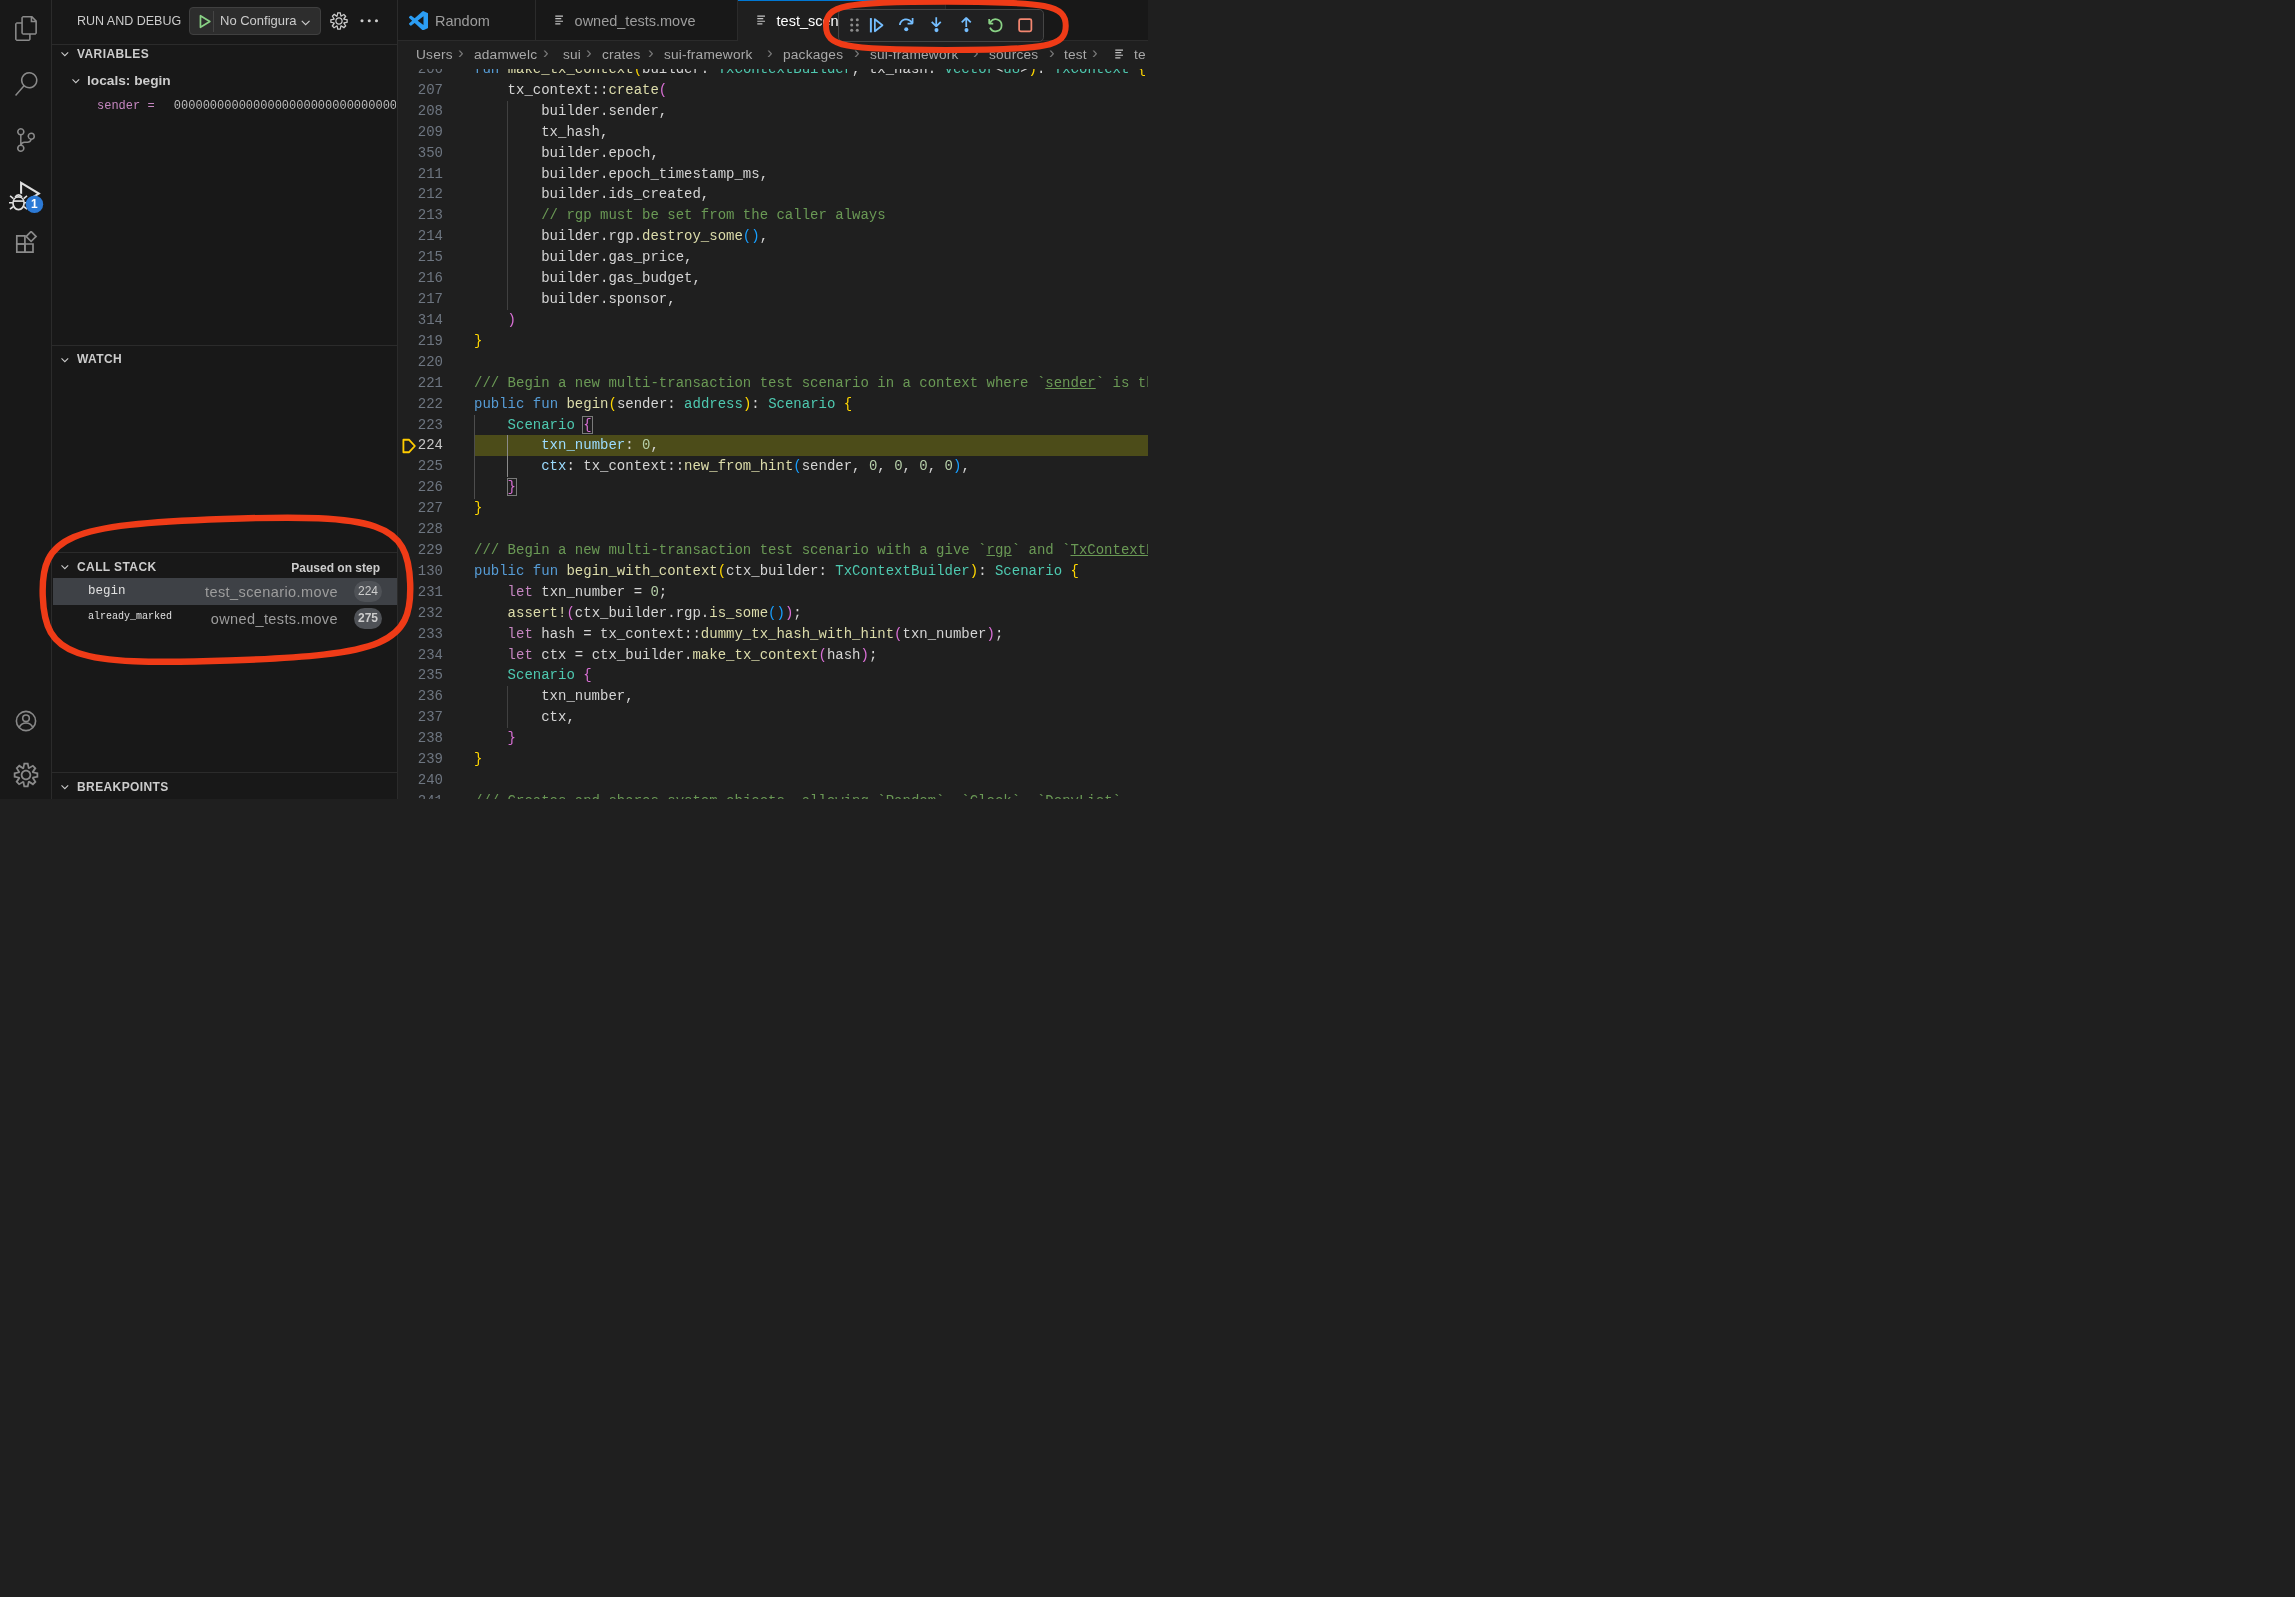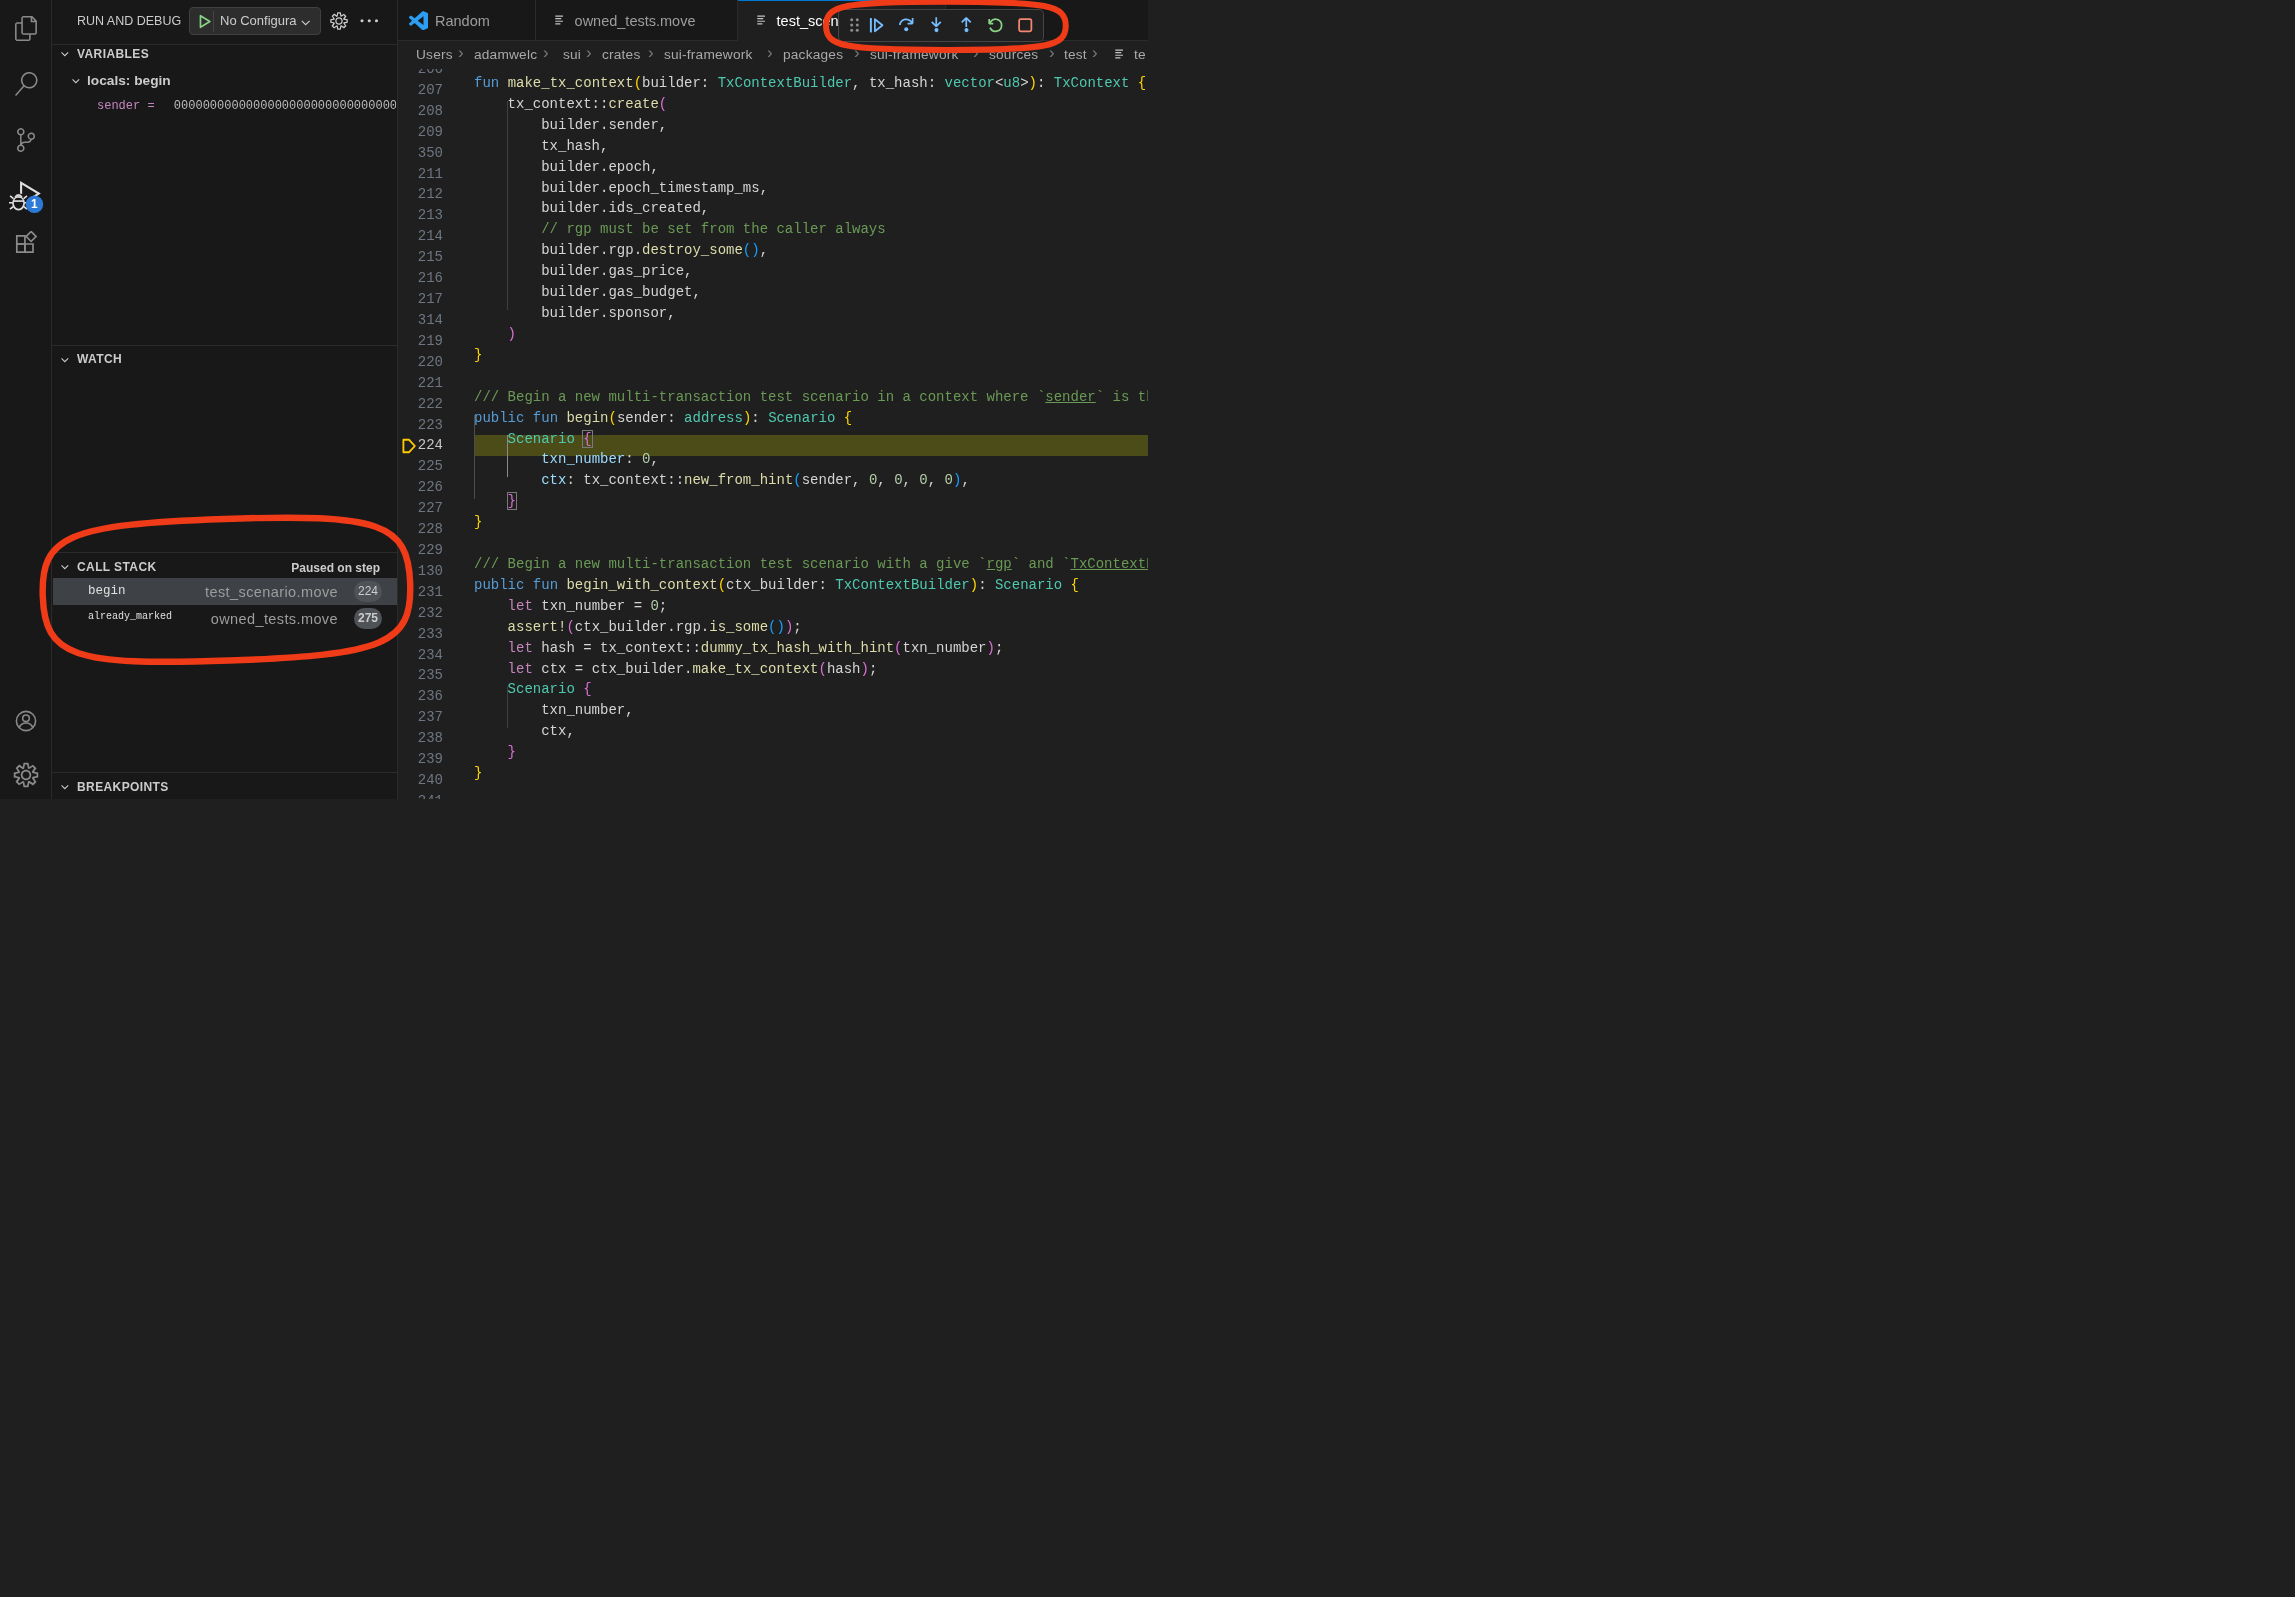--- a/index.html
+++ b/index.html
@@ -24,21 +24,21 @@
 .tab { position:absolute; top:0; height:41px; display:flex; align-items:center; border-right:0.8px solid #2b2b2b; background:#181818; color:#9d9d9d; font-size:14.5px; }
 #tabbar .botline { position:absolute; top:40px; height:0.8px; background:#2b2b2b; }
 #breadcrumbs { position:absolute; left:0; top:41px; width:750px; height:28px; background:#1f1f1f; color:#a9a9a9; font-size:13.7px; }
 #breadcrumbs .bc { position:absolute; top:5.6px; white-space:pre; letter-spacing:0.2px; }
 #breadcrumbs .bsep { position:absolute; top:2.4px; color:#7a7a7a; font-size:17px; }
 
 #codewrap { position:absolute; left:0; top:69px; width:750px; height:730px; overflow:hidden; }
 #code { position:absolute; left:0; top:-9.7px; width:750px; }
 .cl { position:absolute; left:0; height:21px; width:750px; white-space:pre; font-family:"Liberation Mono", monospace; font-size:14px; line-height:21px; color:#d4d4d4; }
 .cl .num { position:absolute; left:0; top:0; width:45px; text-align:right; color:#6e7681; }
-.cl .txt { position:absolute; left:76px; top:14px; }
+.cl .txt { position:absolute; left:76px; top:0; }
 .k{color:#569cd6}.c{color:#c586c0}.f{color:#dcdcaa}.t{color:#4ec9b0}.p{color:#9cdcfe}.n{color:#b5cea8}
 .m{color:#6a9955}.mu{color:#6a9955;text-decoration:underline}
 .b1{color:#ffd700}.b2{color:#da70d6}.b3{color:#179fff}
 .guide { position:absolute; width:0.8px; background:#404040; }
 .curline { position:absolute; left:76px; right:0; height:21px; background:#4c4c19; }
 .matchbox { outline:0.8px solid #7a7a7a; outline-offset:-0.8px; }
 
 
 #dbgbar { position:absolute; left:838px; top:8.8px; width:206px; height:33px; background:#202021; border:0.8px solid #454545; border-radius:4.8px; display:flex; align-items:center; z-index:40; }
 

